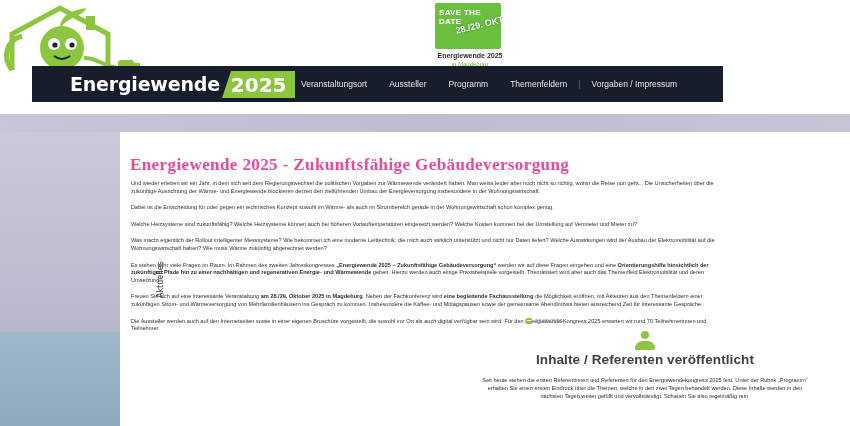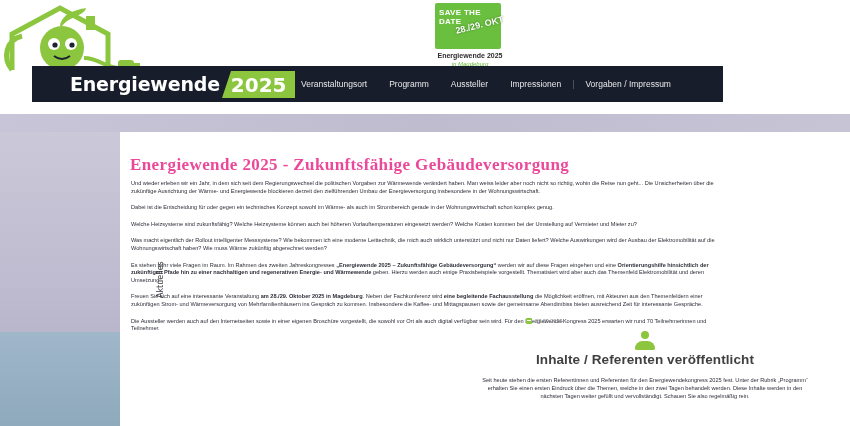--- a/index.html
+++ b/index.html
@@ -319,23 +319,23 @@
   </div>
 
   <div class="navbar">
     <div class="nav-logo">
       <span class="word">Energiewende</span>
       <span class="slash"></span>
       <span class="year">2025</span>
     </div>
     <div class="nav-items">
       <span class="nav-item">Veranstaltungsort</span>
+      <span class="nav-item">Aussteller</span>
       <span class="nav-item">Programm</span>
-      <span class="nav-item">Aussteller</span>
-      <span class="nav-item">Impressionen</span>
+      <span class="nav-item">Themenfeldern</span>
       <span class="nav-sep">|</span>
       <span class="nav-item">Vorgaben / Impressum</span>
     </div>
   </div>
 
   <div class="stripe"></div>
 
   <div class="left-col">
     <div class="swatch-a"></div>
     <div class="swatch-b"></div>

